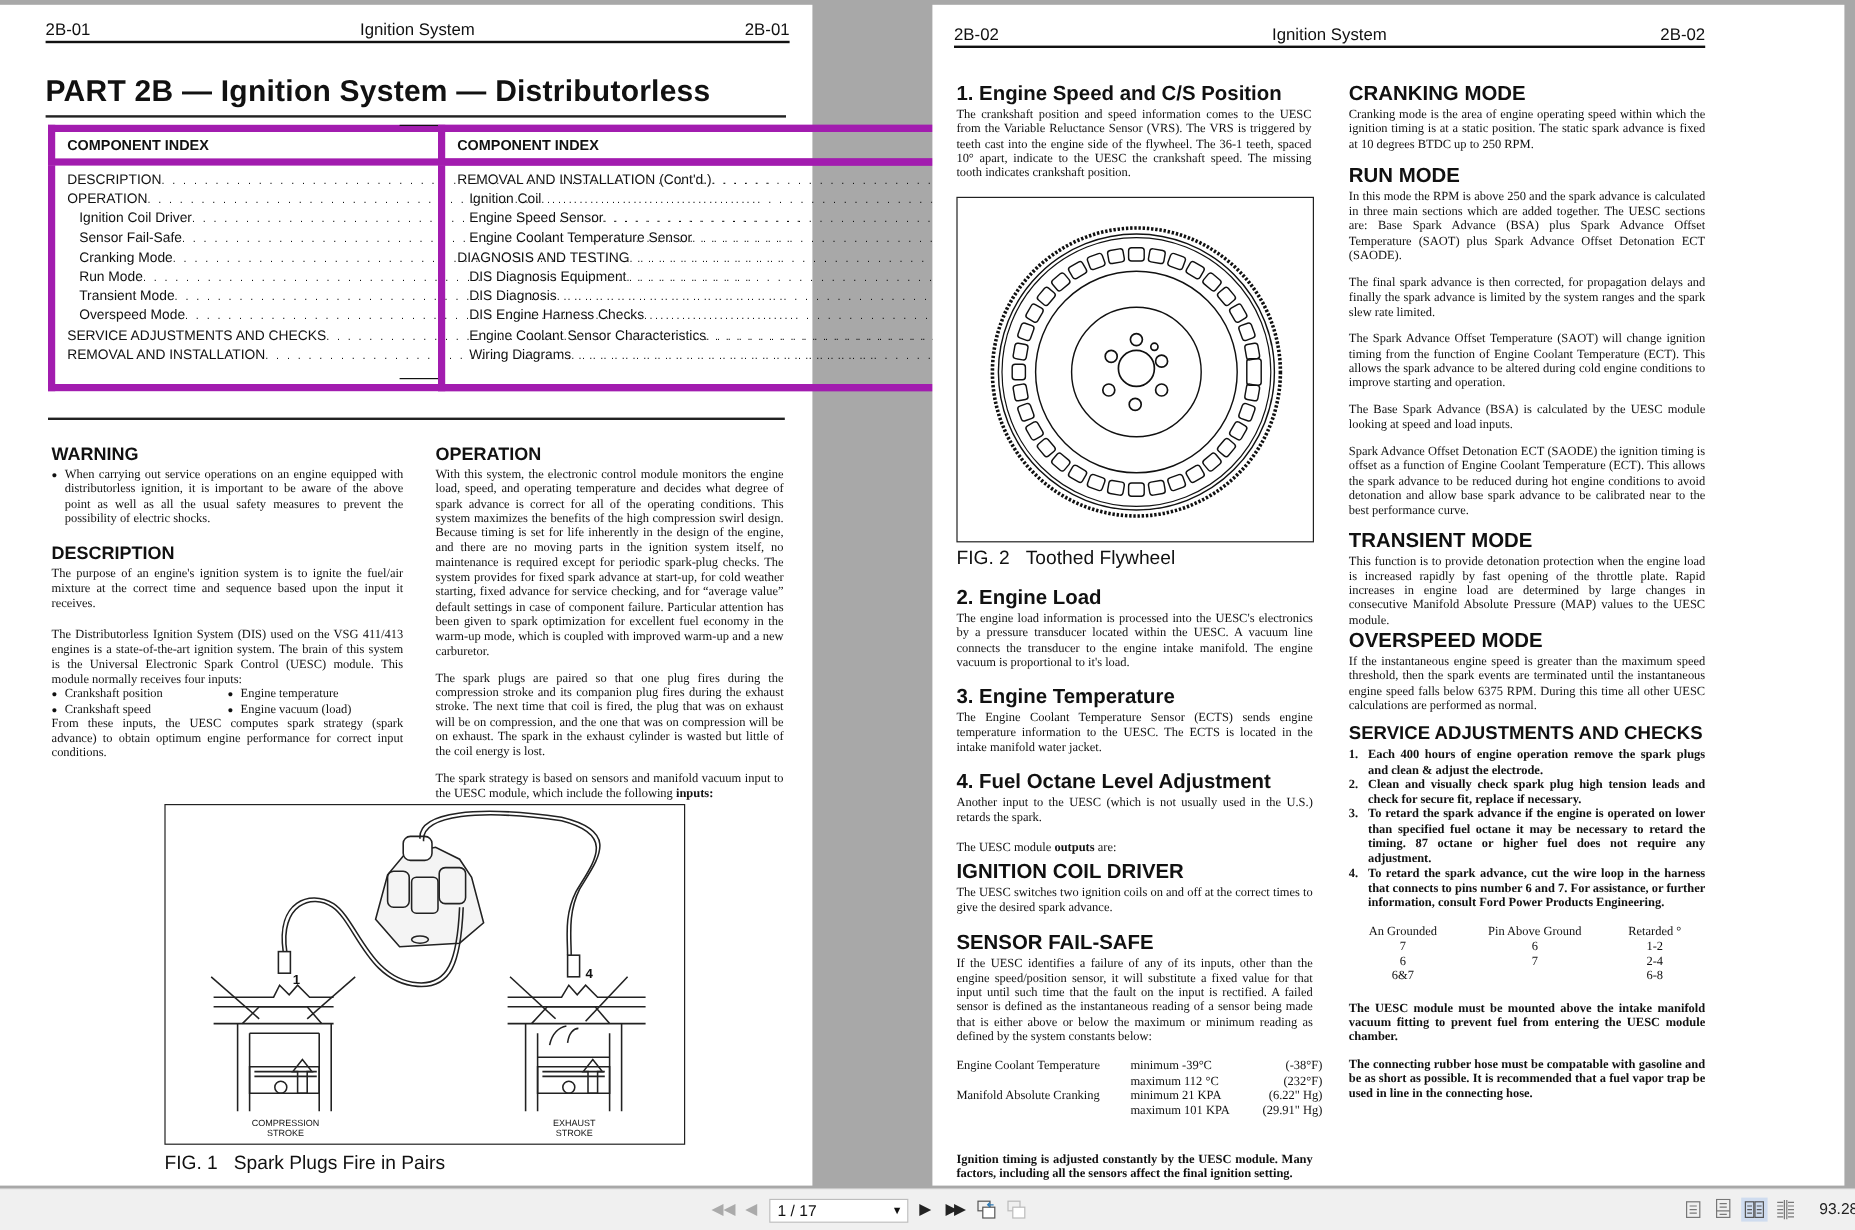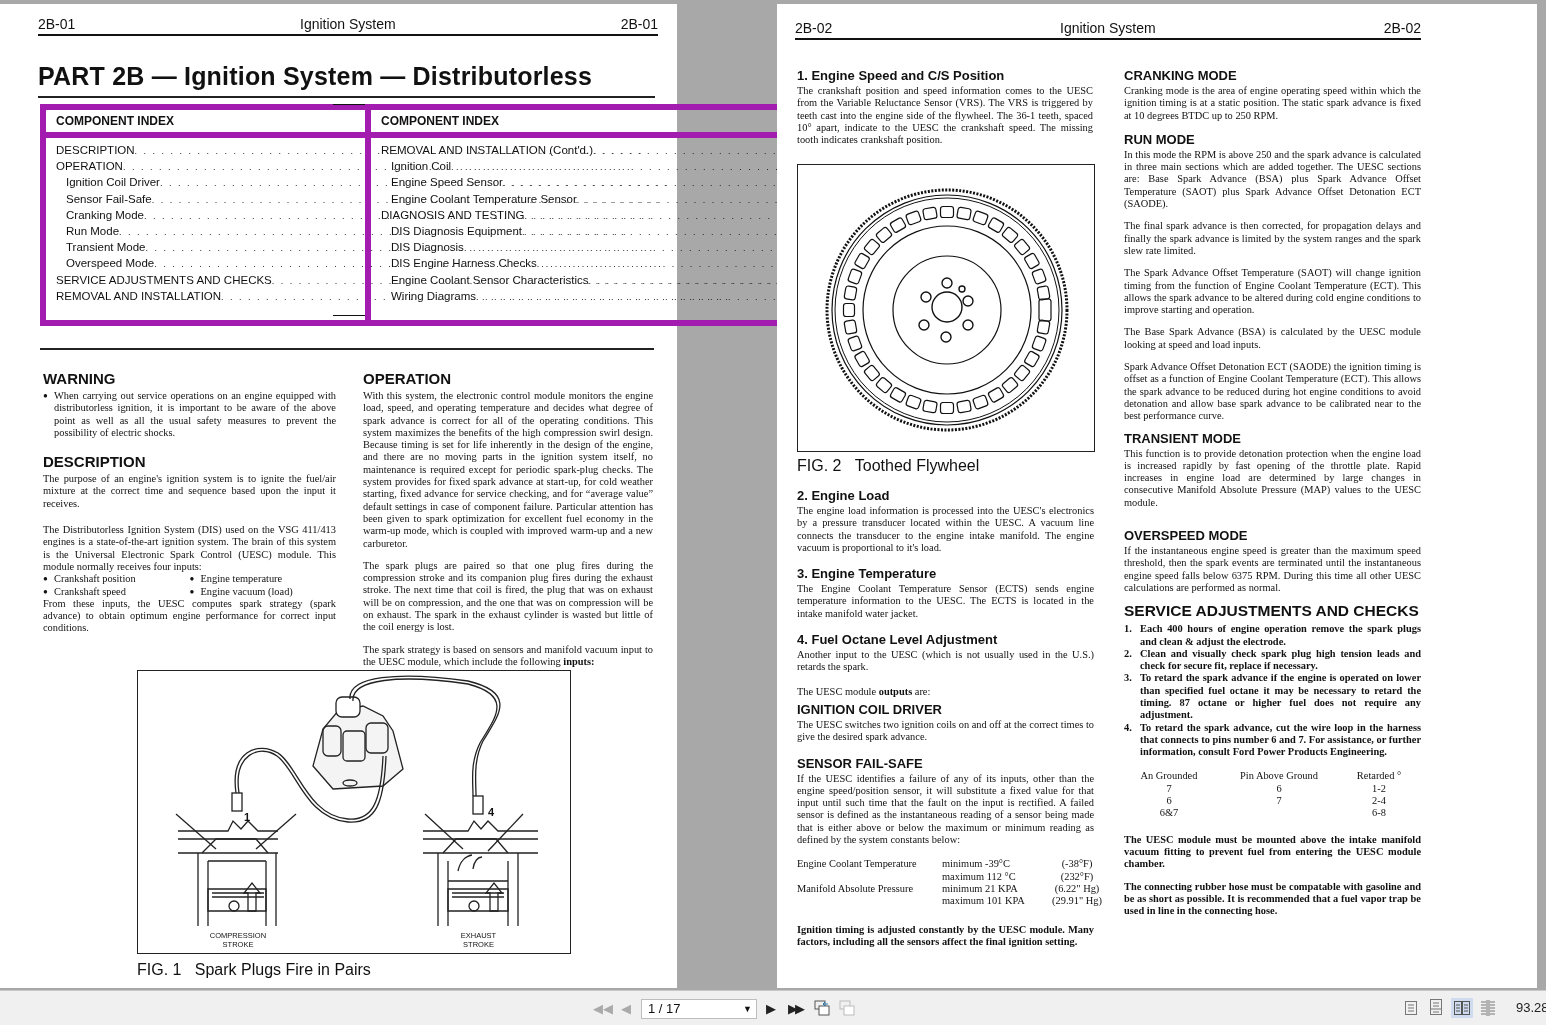--- a/index.html
+++ b/index.html
@@ -6,21 +6,21 @@
 html,body{width:1546px;height:1025px;overflow:hidden;background:#a8a8a8;font-family:"Liberation Serif",serif;color:#111}
 .viewer{position:absolute;left:0;top:0;width:1546px;height:990px;background:#a8a8a8}
 .page{position:absolute;top:4px;background:#fff;height:984px}
 #p1{left:0;width:677px}
 #p2{left:777px;width:760px}
 .hdr{position:absolute;top:12px;height:20px;font-family:"Liberation Sans",sans-serif;font-size:14px;border-bottom:2px solid #111}
 .hdr span{position:absolute;top:0}
 .sans{font-family:"Liberation Sans",sans-serif}
 .h-big{position:absolute;font-family:"Liberation Sans",sans-serif;font-weight:bold;font-size:25px;letter-spacing:0.2px}
 .h2{font-family:"Liberation Sans",sans-serif;font-weight:bold;font-size:15px;margin-bottom:3px}
-.h3{font-family:"Liberation Sans",sans-serif;font-weight:bold;font-size:13px;margin-bottom:2px}
+.h3{font-family:"Liberation Sans",sans-serif;font-weight:bold;font-size:17px;margin-bottom:2px}
 .para{font-size:10.4px;line-height:12.3px;text-align:justify}
 .blk{position:absolute}
 .sp{margin-bottom:10px}
 ul.bul{list-style:none}
 ul.bul li{position:relative;padding-left:11px;font-size:10.4px;line-height:12.3px;text-align:justify}
 ul.bul li:before{content:"\25CF";position:absolute;left:0;top:0;font-size:8px}
 .two{display:flex;flex-wrap:wrap}
 .two li{width:50%}
 table.idx{position:absolute;border-collapse:collapse;font-family:"Liberation Sans",sans-serif;font-size:11.5px}
 table.idx td,table.idx th{border:6px solid #a21caf;vertical-align:top}
@@ -32,21 +32,21 @@
 .ind{padding-left:10px}
 .pg{text-align:center;height:16.2px;line-height:16.2px}
 .fig{position:absolute;border:1.5px solid #222;background:#fff}
 .figcap{position:absolute;font-family:Liberation Sans, sans-serif;font-size:16px}
 .rule{position:absolute;height:2px;background:#222}
 ol.num{list-style:none}
 ol.num li{position:relative;padding-left:16px;font-size:10.4px;line-height:12.3px;text-align:justify;font-weight:bold;font-weight:600}
 ol.num li span.n{position:absolute;left:0;top:0}
 .ret{display:grid;grid-template-columns:110px 110px 90px;font-size:10.4px;line-height:12.3px;text-align:center}
 .spec{display:grid;grid-template-columns:145px 110px 50px;font-size:10.4px;line-height:12.3px}
-.spec .r{text-align:center}
+.spec .r{text-align:right}
 .toolbar{position:absolute;left:0;top:990px;width:1546px;height:35px;background:#f0f0f0;border-top:1px solid #c8c8c8}
 .tb{position:absolute;top:8px;height:18px;display:flex;align-items:center;justify-content:center;color:#222;font-family:"DejaVu Sans",sans-serif;font-size:13px}
 .tb.dim{color:#aaa}
 .pagebox{position:absolute;left:641px;top:8px;width:116px;height:20px;border:1px solid #bdbdbd;background:#fff;font-family:"Liberation Sans",sans-serif;font-size:13px;padding-left:6px;line-height:18px}
 .pagebox .dd{position:absolute;right:4px;top:0;font-size:9px}
 .zoomv{position:absolute;left:1516px;top:9px;font-family:"Liberation Sans",sans-serif;font-size:13px;color:#222}
 .vm{position:absolute;top:7px;width:22px;height:20px;display:flex;align-items:center;justify-content:center}
 .vm.sel{background:#cfdcef}
 </style>
 </head>
@@ -354,48 +354,48 @@
       <p class="para" style="margin-bottom:12px">The engine load information is processed into the UESC's electronics by a pressure transducer located within the UESC. A vacuum line connects the transducer to the engine intake manifold. The engine vacuum is proportional to it's load.</p>
       <div class="h3">3. Engine Temperature</div>
       <p class="para" style="margin-bottom:12px">The Engine Coolant Temperature Sensor (ECTS) sends engine temperature information to the UESC. The ECTS is located in the intake manifold water jacket.</p>
       <div class="h3">4. Fuel Octane Level Adjustment</div>
       <p class="para" style="margin-bottom:12px">Another input to the UESC (which is not usually used in the U.S.) retards the spark.</p>
       <p class="para" style="margin-bottom:4px"><span>The UESC module </span><b>outputs</b><span> are:</span></p>
       <div class="h3">IGNITION COIL DRIVER</div>
       <p class="para" style="margin-bottom:12px">The UESC switches two ignition coils on and off at the correct times to give the desired spark advance.</p>
       <div class="h3">SENSOR FAIL-SAFE</div>
       <p class="para" style="margin-bottom:12px">If the UESC identifies a failure of any of its inputs, other than the engine speed/position sensor, it will substitute a fixed value for that input until such time that the fault on the input is rectified. A failed sensor is defined as the instantaneous reading of a sensor being made that is either above or below the maximum or minimum reading as defined by the system constants below:</p>
-      <div class="spec" style="margin-bottom:16px">
+      <div class="spec" style="margin-bottom:28px">
         <span>Engine Coolant Temperature</span>
           <span>minimum -39°C</span>
           <span class="r">(-38°F)</span>
         <span></span>
           <span>maximum 112 °C</span>
           <span class="r">(232°F)</span>
-        <span>Manifold Absolute Pressure</span>
+        <span>Manifold Absolute Cranking</span>
           <span>minimum 21 KPA</span>
           <span class="r">(6.22" Hg)</span>
         <span></span>
           <span>maximum 101 KPA</span>
           <span class="r">(29.91" Hg)</span>
       </div>
       <p class="para" style="font-weight:bold">Ignition timing is adjusted constantly by the UESC module. Many factors, including all the sensors affect the final ignition setting.</p>
     </div>
 
     <div class="blk" style="left:347px;top:64px;width:297px">
       <div class="h3">CRANKING MODE</div>
       <p class="para" style="margin-bottom:10px">Cranking mode is the area of engine operating speed within which the ignition timing is at a static position. The static spark advance is fixed at 10 degrees BTDC up to 250 RPM.</p>
       <div class="h3">RUN MODE</div>
       <p class="para sp">In this mode the RPM is above 250 and the spark advance is calculated in three main sections which are added together. The UESC sections are: Base Spark Advance (BSA) plus Spark Advance Offset Temperature (SAOT) plus Spark Advance Offset Detonation ECT (SAODE).</p>
       <p class="para sp">The final spark advance is then corrected, for propagation delays and finally the spark advance is limited by the system ranges and the spark slew rate limited.</p>
       <p class="para sp">The Spark Advance Offset Temperature (SAOT) will change ignition timing from the function of Engine Coolant Temperature (ECT). This allows the spark advance to be altered during cold engine conditions to improve starting and operation.</p>
       <p class="para sp">The Base Spark Advance (BSA) is calculated by the UESC module looking at speed and load inputs.</p>
       <p class="para" style="margin-bottom:8px">Spark Advance Offset Detonation ECT (SAODE) the ignition timing is offset as a function of Engine Coolant Temperature (ECT). This allows the spark advance to be reduced during hot engine conditions to avoid detonation and allow base spark advance to be calibrated near to the best performance curve.</p>
       <div class="h3">TRANSIENT MODE</div>
-      <p class="para" style="margin-bottom:19px">This function is to provide detonation protection when the engine load is increased rapidly by fast opening of the throttle plate. Rapid increases in engine load are determined by large changes in consecutive Manifold Absolute Pressure (MAP) values to the UESC module.</p>
+      <p class="para" style="margin-bottom:0">This function is to provide detonation protection when the engine load is increased rapidly by fast opening of the throttle plate. Rapid increases in engine load are determined by large changes in consecutive Manifold Absolute Pressure (MAP) values to the UESC module.</p>
       <div class="h3">OVERSPEED MODE</div>
       <p class="para" style="margin-bottom:8px">If the instantaneous engine speed is greater than the maximum speed threshold, then the spark events are terminated until the instantaneous engine speed falls below 6375 RPM. During this time all other UESC calculations are performed as normal.</p>
       <div class="h2" style="font-size:15.5px">SERVICE ADJUSTMENTS AND CHECKS</div>
       <ol class="num" style="margin-bottom:12px">
         <li><span class="n">1.</span><span>Each 400 hours of engine operation remove the spark plugs and clean &amp; adjust the electrode.</span></li>
         <li><span class="n">2.</span><span>Clean and visually check spark plug high tension leads and check for secure fit, replace if necessary.</span></li>
         <li><span class="n">3.</span><span>To retard the spark advance if the engine is operated on lower than specified fuel octane it may be necessary to retard the timing. 87 octane or higher fuel does not require any adjustment.</span></li>
         <li><span class="n">4.</span><span>To retard the spark advance, cut the wire loop in the harness that connects to pins number 6 and 7. For assistance, or further information, consult Ford Power Products Engineering.</span></li>
       </ol>
       <div class="ret" style="margin-bottom:14px;margin-left:-10px">

